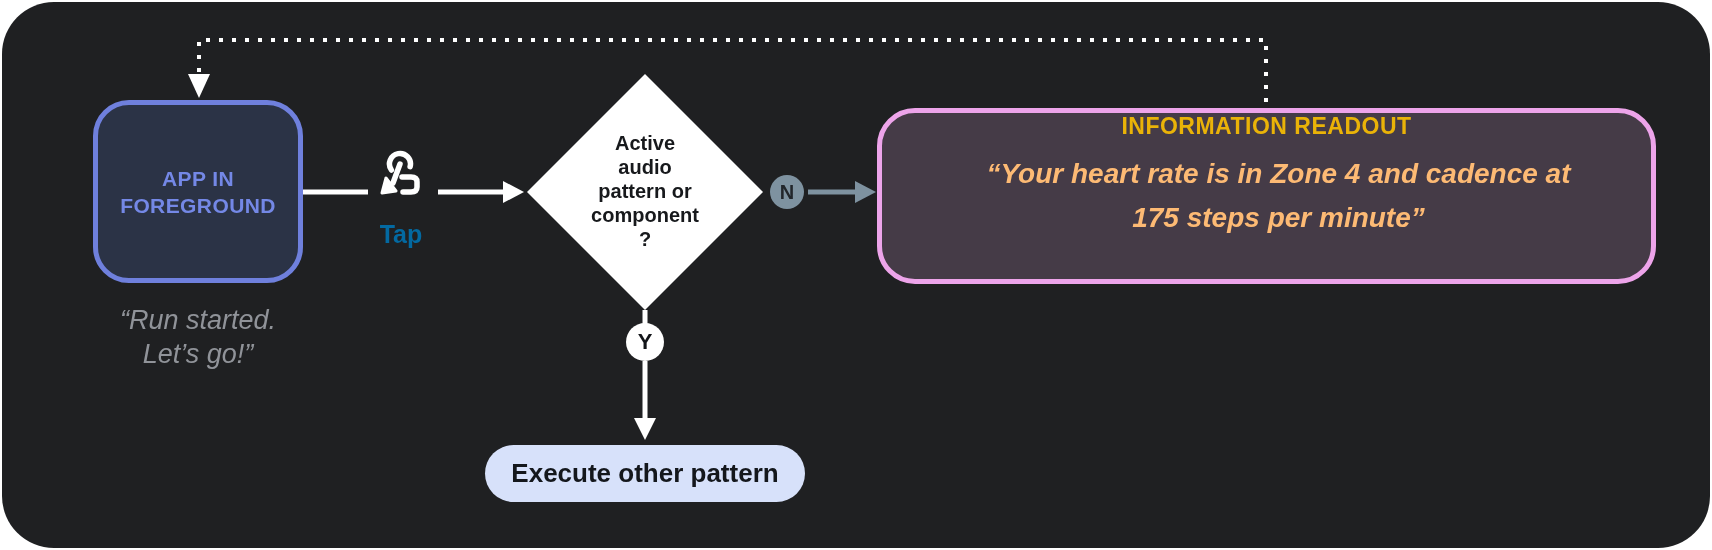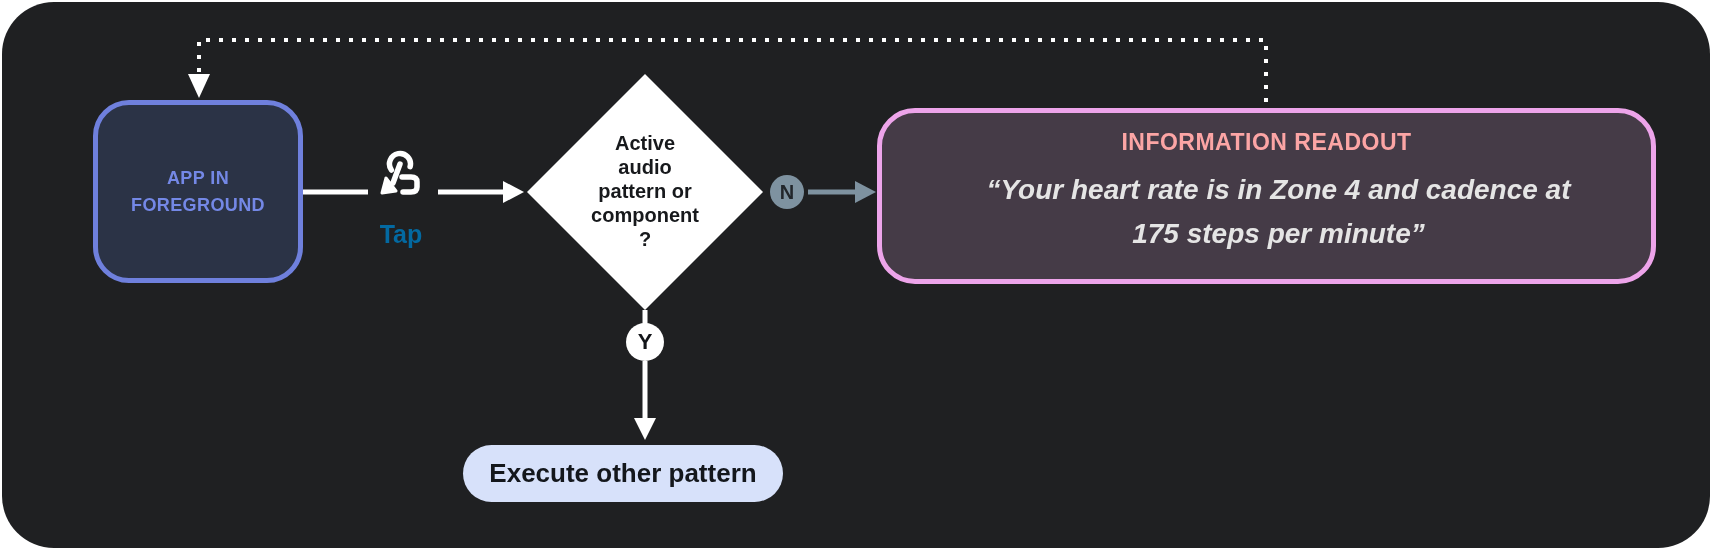--- a/index.html
+++ b/index.html
@@ -6,45 +6,45 @@
   body{font-family:"Liberation Sans", sans-serif;}
   .stage{position:relative;width:1712px;height:550px;background:#ffffff;overflow:hidden;}
   .canvas{position:absolute;left:2px;top:2px;width:1708px;height:546px;background:#1F2022;border-radius:52px;}
   .abs{position:absolute;}
   .ml{white-space:pre-line;}
   svg.layer{position:absolute;left:0;top:0;width:1712px;height:550px;pointer-events:none;}
 
   .app-node{left:93px;top:100px;width:210px;height:183px;box-sizing:border-box;
     background:#2B3346;border:5px solid #6F80DD;border-radius:36px;
     display:flex;align-items:center;justify-content:center;}
-  .app-node .label{color:#7488E6;font-weight:bold;font-size:18px;line-height:27px;
+  .app-node .label{color:#7488E6;font-weight:bold;font-size:21px;line-height:27px;
     letter-spacing:0.4px;text-align:center;}
 
   .quote1{left:58px;top:303px;width:280px;text-align:center;color:#909399;
     font-style:italic;font-size:27px;line-height:34px;}
 
   .tap-icon{left:372px;top:150px;width:58px;height:58px;}
   .tap-label{left:358px;top:220px;width:86px;text-align:center;color:#0369a1;
     font-weight:bold;font-size:25px;}
 
   .decision-label{left:555px;top:131px;width:180px;text-align:center;color:#17191C;
     font-weight:bold;font-size:20px;line-height:24px;}
 
   .badge{box-sizing:border-box;border-radius:50%;display:flex;align-items:center;justify-content:center;font-weight:bold;}
   .badge-n{left:770px;top:175px;width:34px;height:34px;background:#7E92A0;color:#22262B;font-size:20px;}
   .badge-y{left:626px;top:323px;width:38px;height:38px;background:#ffffff;color:#131519;font-size:22px;}
 
   .readout{left:877px;top:108px;width:779px;height:176px;box-sizing:border-box;
     background:#453B47;border:5px solid #EDA4EA;border-radius:38px;}
-  .readout .title{margin-top:16px;text-align:center;color:#fca5a5;font-weight:bold;
+  .readout .title{margin-top:0;text-align:center;color:#eab308;font-weight:bold;
     font-size:23px;letter-spacing:0.5px;}
-  .readout .quote{margin-top:12px;text-align:center;color:#e5e5e5;font-weight:bold;
+  .readout .quote{margin-top:12px;text-align:center;color:#fdba74;font-weight:bold;
     font-style:italic;font-size:28px;line-height:44px;margin-left:24px;}
 
-  .pill{left:463px;top:445px;width:320px;height:57px;background:#D7E1FA;border-radius:29px;
+  .pill{left:485px;top:445px;width:320px;height:57px;background:#D7E1FA;border-radius:29px;
     display:flex;align-items:center;justify-content:center;}
   .pill .label{color:#14171C;font-weight:bold;font-size:26px;}
 </style>
 </head>
 <body>
 
 <div class="stage">
   <div class="canvas"></div>
 
   <svg class="layer" viewBox="0 0 1712 550">
@@ -65,20 +65,22 @@
     <path d="M 645 310 V 324" stroke="#ffffff" stroke-width="5"></path>
     <path d="M 645 361 V 418" stroke="#ffffff" stroke-width="5"></path>
     <polygon points="634,418 656,418 645,440" fill="#ffffff"></polygon>
   </svg>
 
   <div class="abs app-node">
     <div class="label ml">APP IN
 FOREGROUND</div>
   </div>
 
+  <div class="abs quote1 ml">“Run started.
+Let’s go!”</div>
 
   <svg class="abs tap-icon" viewBox="0 0 58 58">
     <path d="M 19.4 20 A 10.5 10.5 0 1 1 38.1 16.7" fill="none" stroke="#ffffff" stroke-width="5.5" stroke-linecap="round"></path>
     <path d="M 28 14 L 21 33" fill="none" stroke="#ffffff" stroke-width="5.5" stroke-linecap="round"></path>
     <polygon points="10,43 24,41 14,28" fill="#ffffff" stroke="#ffffff" stroke-width="3" stroke-linejoin="round"></polygon>
     <path d="M 30 27 H 39 Q 45 27 45 32 V 37 Q 45 42 39 42 H 31" fill="none" stroke="#ffffff" stroke-width="5.5" stroke-linecap="round"></path>
   </svg>
   <div class="abs tap-label">Tap</div>
 
   <div class="abs decision-label ml">Active

